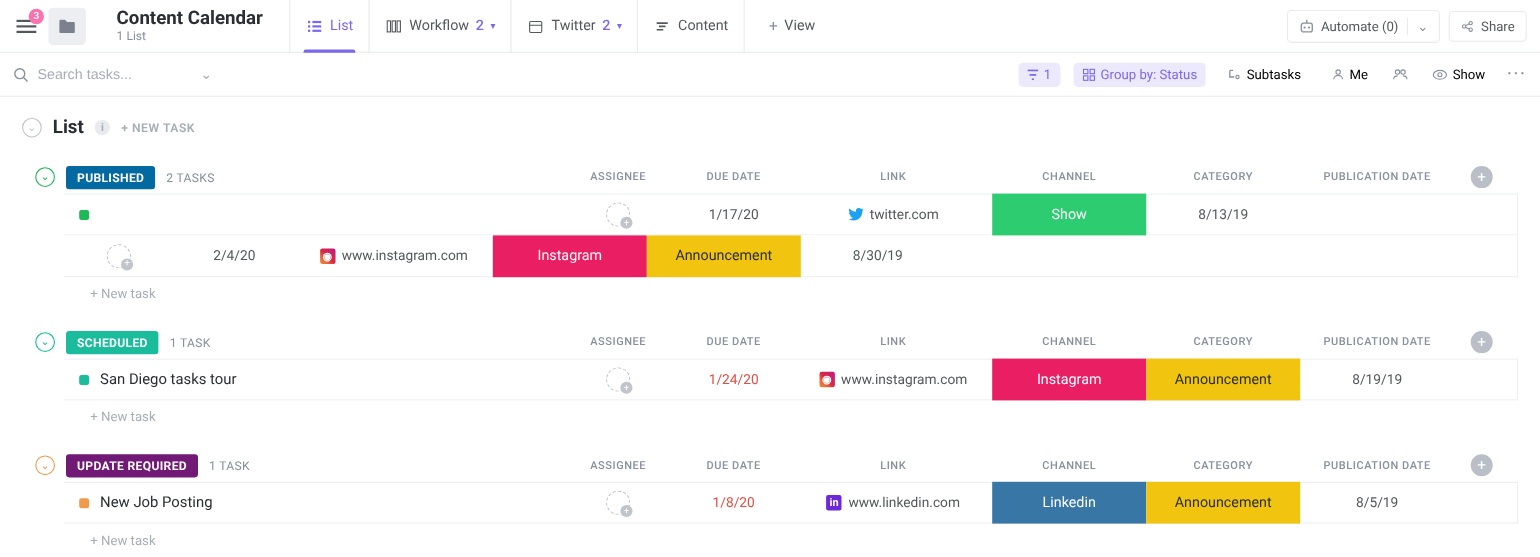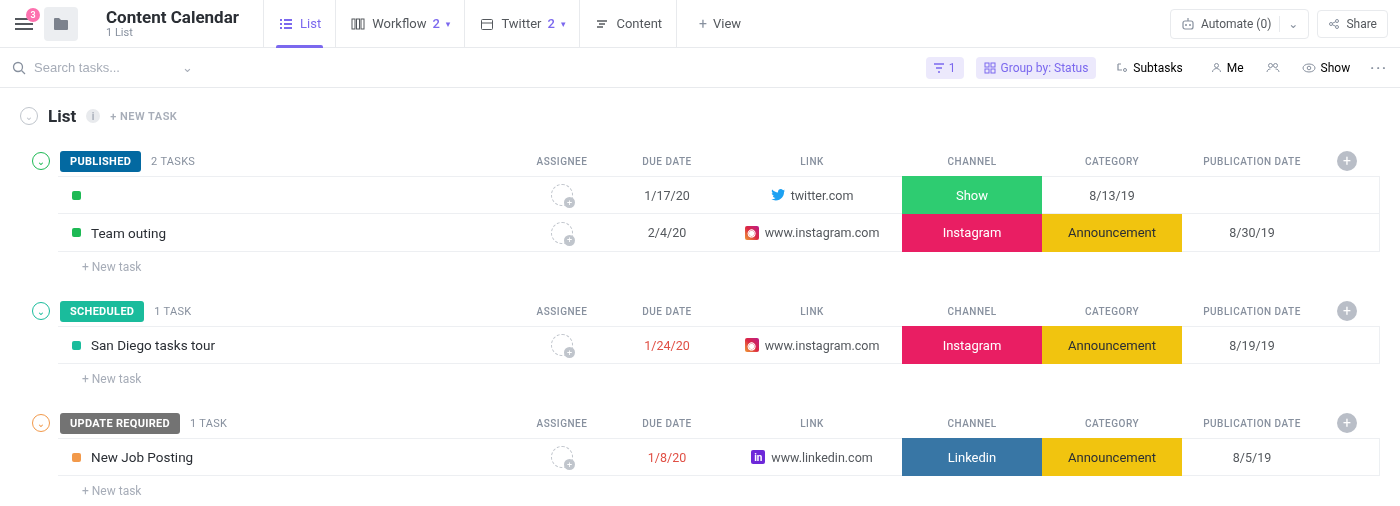--- a/index.html
+++ b/index.html
@@ -266,24 +266,20 @@
             </span>
             <span>twitter.com</span>
           </div>
           <div class="col category">
             <div class="tag" style="background:#2ecc71;color:#fff;">Show</div>
           </div>
           <div class="cell col pubdate">8/13/19</div>
           <div class="col plus"></div>
         </div>
         <div class="task-row">
-          <div class="task-name-cell">
-            <div class="sq" style="background:#1db954;"></div>
-            <div class="task-name">Team outing</div>
-          </div>
           <div class="cell col assignee">
             <div class="assignee-ic"></div>
           </div>
           <div class="cell col due ">2/4/20</div>
           <div class="cell col link link-cell">
             <span class="link-ic" style="background:linear-gradient(45deg,#f09433,#e6683c,#dc2743,#cc2366,#bc1888);">◉</span>
             <span>www.instagram.com</span>
           </div>
           <div class="col channel">
             <div class="tag" style="background:#e91e63;">Instagram</div>
@@ -334,21 +330,21 @@
           </div>
           <div class="cell col pubdate">8/19/19</div>
           <div class="col plus"></div>
         </div>
         <div class="new-task-row">+ New task</div>
       </div>
       <div class="group">
         <div class="group-header">
           <div class="ghead-left">
             <div class="collapse-ic" style="border-color:#f2994a;color:#f2994a;">⌄</div>
-            <div class="status-chip" style="background:#737373;">UPDATE REQUIRED</div>
+            <div class="status-chip" style="background:#701a75;">UPDATE REQUIRED</div>
             <div class="task-count">1 TASK</div>
           </div>
           <div class="col assignee col-head">ASSIGNEE</div>
           <div class="col due col-head">DUE DATE</div>
           <div class="col link col-head">LINK</div>
           <div class="col channel col-head">CHANNEL</div>
           <div class="col category col-head">CATEGORY</div>
           <div class="col pubdate col-head">PUBLICATION DATE</div>
           <div class="col plus">
             <div class="plus-circ">+</div>

